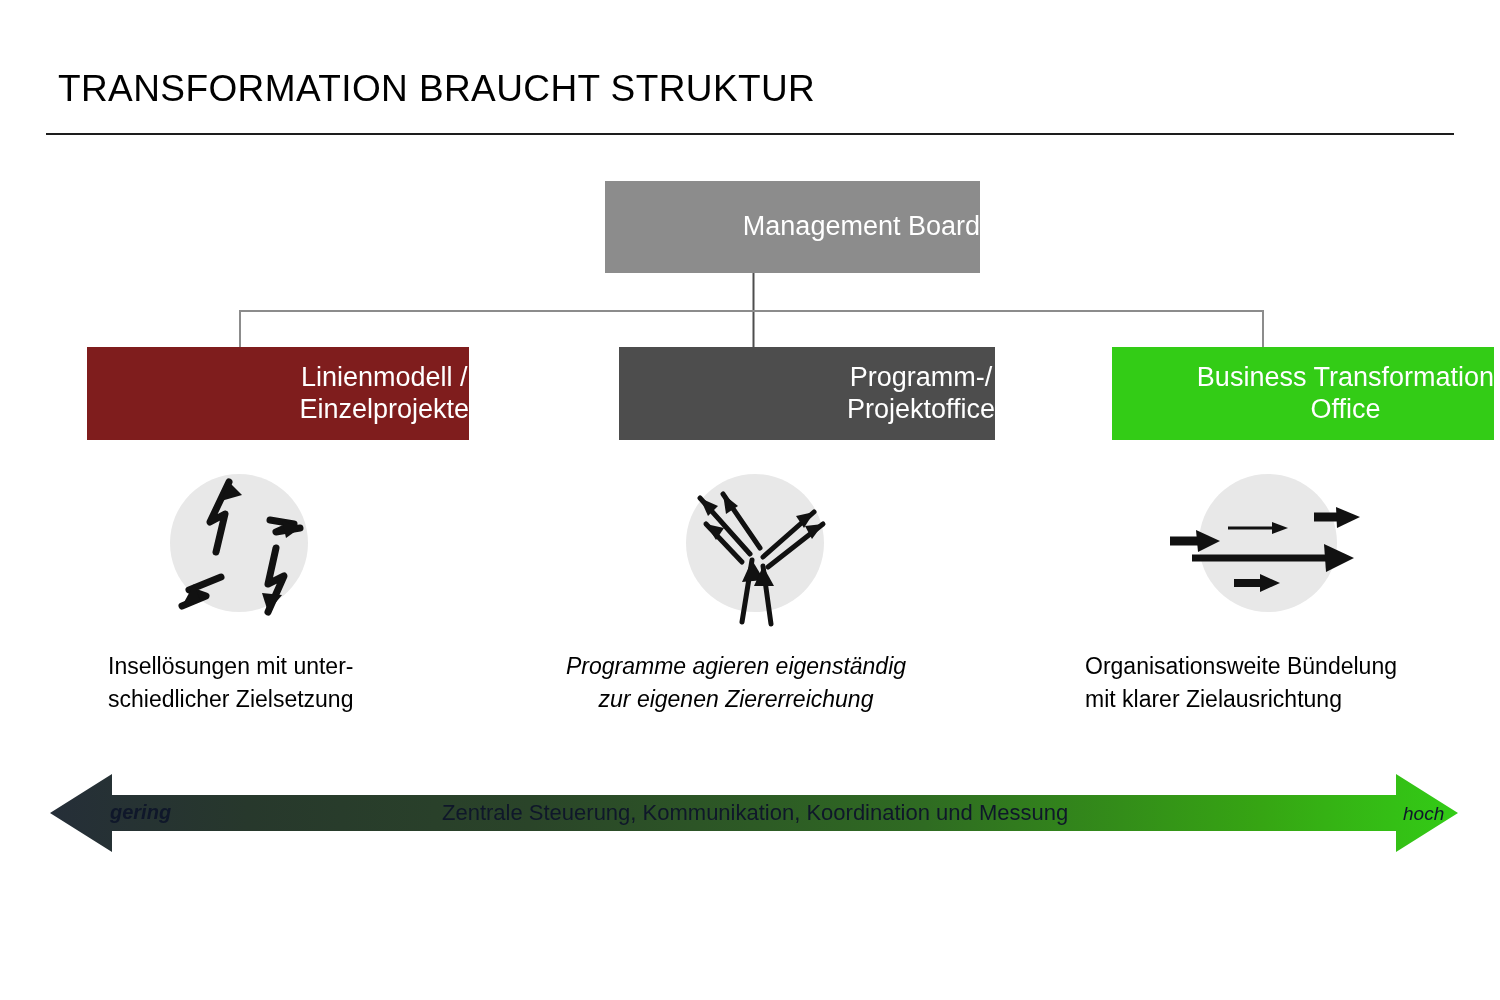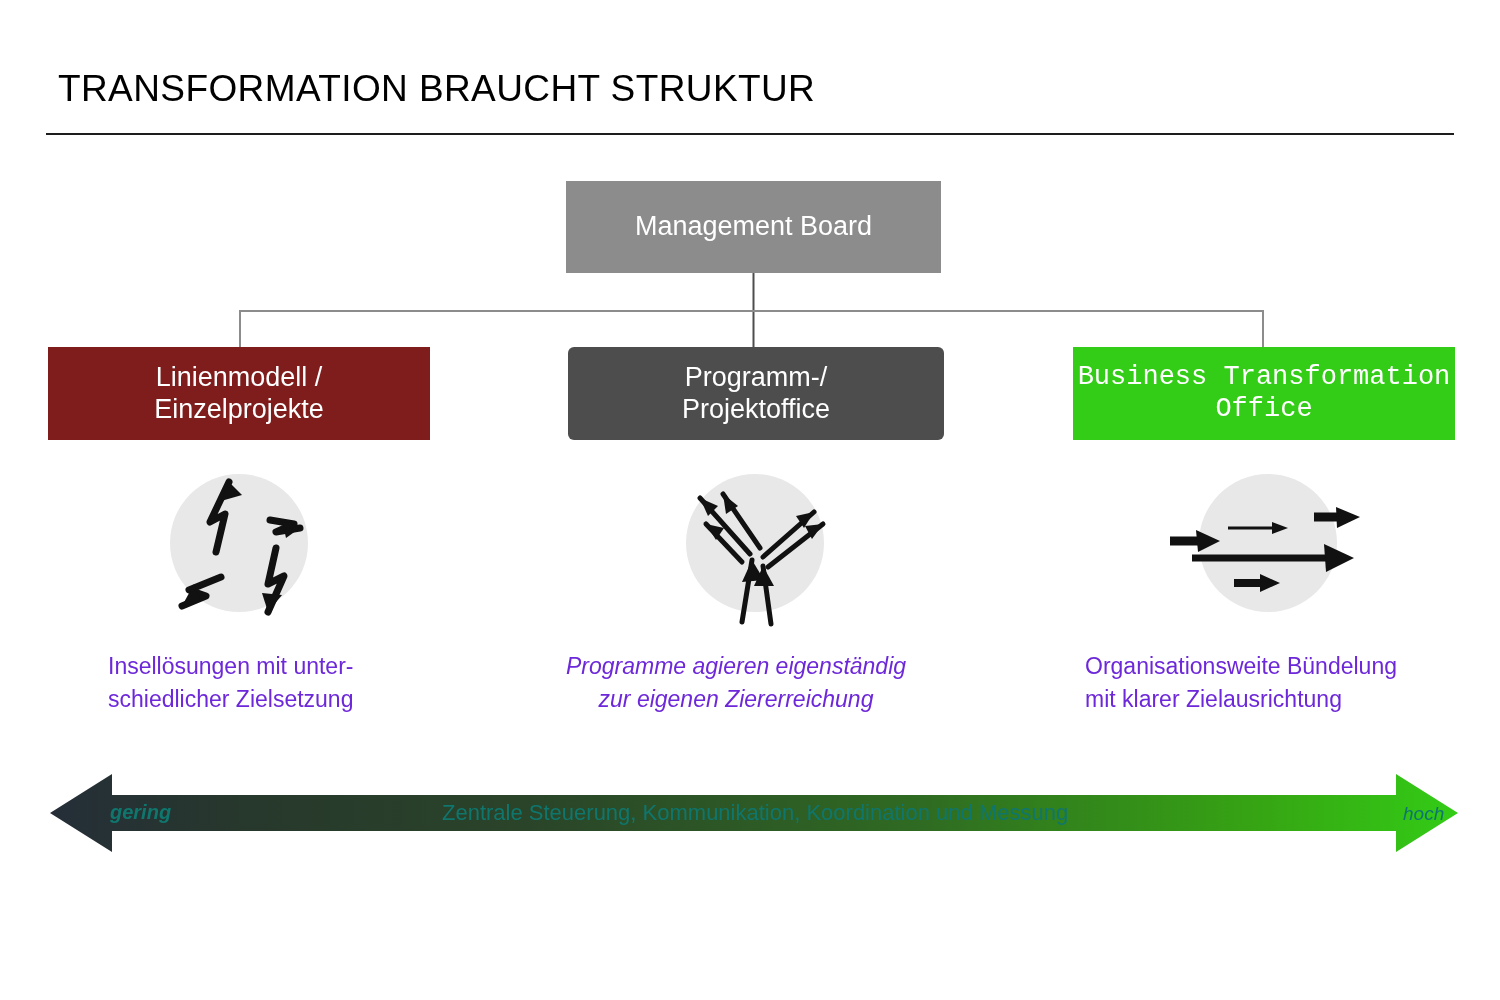--- a/index.html
+++ b/index.html
@@ -44,59 +44,58 @@
     width: 1500px;
     height: 1000px;
     pointer-events: none;
   }
 
   
   .node-box {
     position: absolute;
     display: flex;
     align-items: center;
-    justify-content: center;
+    justify-content: flex-end;
     text-align: center;
     color: #ffffff;
     line-height: 1.18;
     box-sizing: border-box;
+    margin-left: 39px;
   }
   .node-root {
     left: 566px;
     top: 181px;
     width: 375px;
     height: 92px;
     background: #8c8c8c;
     font-size: 27px;
   }
   .node-left {
     left: 48px;
     top: 347px;
     width: 382px;
     height: 93px;
     background: #7f1d1d;
     font-size: 27px;
   }
   .node-mid {
-    left: 568px;
+    left: 580px;
     top: 347px;
     width: 376px;
     height: 93px;
     background: #4d4d4d;
     font-size: 27px;
-    border-radius: 6px;
   }
   .node-right {
     left: 1073px;
     top: 347px;
     width: 382px;
     height: 93px;
     background: #33cc16;
     font-size: 27px;
-    font-family: Liberation Mono, monospace;
   }
 
   
   .icon-disc {
     position: absolute;
     width: 138px;
     height: 138px;
     border-radius: 50%;
     background: #e8e8e8;
   }
@@ -110,37 +109,37 @@
   }
   .icon-art.a1 { left: 158px; top: 462px; width: 180px; height: 170px; }
   .icon-art.a2 { left: 668px; top: 462px; width: 180px; height: 170px; }
   .icon-art.a3 { left: 1168px; top: 470px; width: 200px; height: 150px; }
 
   
   .caption {
     position: absolute;
     font-size: 23px;
     line-height: 1.42;
-    color: #6d28d9;
+    color: #000000;
   }
   .caption.c1 { left: 108px; top: 650px; width: 340px; text-align: left; }
   .caption.c2 { left: 536px; top: 650px; width: 400px; text-align: center; font-style: italic; }
   .caption.c3 { left: 1085px; top: 650px; width: 375px; }
 
   
   .scale-wrap {
     position: absolute;
     left: 50px;
     top: 768px;
     width: 1408px;
     height: 90px;
   }
   .scale-label {
     position: absolute;
-    color: #0f766e;
+    color: #0f172a;
     font-style: italic;
     white-space: nowrap;
   }
   .scale-label.low {
     left: 110px;
     top: 801px;
     font-size: 20px;
     font-weight: bold;
   }
   .scale-label.high {

